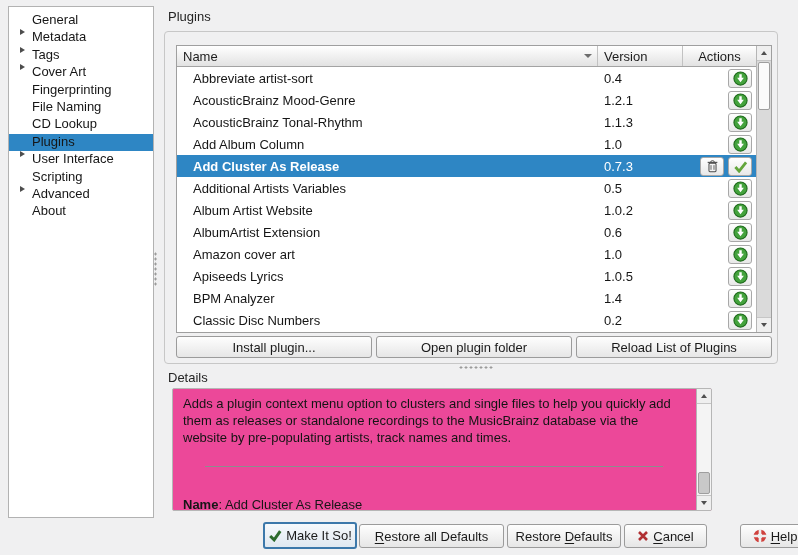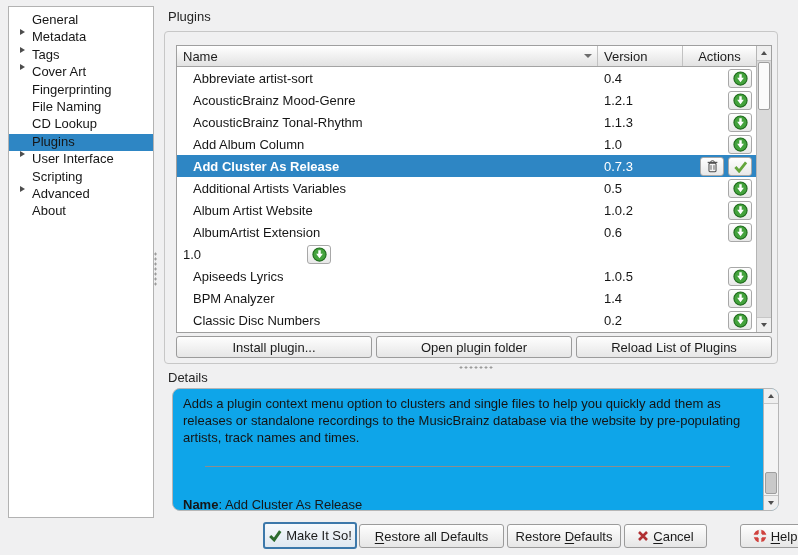--- a/index.html
+++ b/index.html
@@ -71,22 +71,22 @@
   #btn-install{left:176px;top:336px;width:196px;height:22px}
   #btn-openfolder{left:376px;top:336px;width:196px;height:22px}
   #btn-reload{left:576px;top:336px;width:196px;height:22px}
   #btn-makeitso{left:263px;top:522px;width:94px;height:27px;border:2px solid #3c78aa;background:linear-gradient(#f6f9fc,#e0e8f0)}
   #btn-restoreall{left:359px;top:524px;width:145px;height:24px}
   #btn-restoredef{left:507px;top:524px;width:114px;height:24px}
   #btn-cancel{left:624px;top:524px;width:83px;height:24px}
   #btn-help{left:740px;top:524px;width:70px;height:24px}
   u{text-decoration:underline;text-underline-offset:2px}
   
-  .details-box{position:absolute;left:172px;top:388px;width:607px;height:123px;
-    background:#0ea5e9;border:1px solid #b6b6b6;border-radius:8px;box-sizing:border-box;overflow:hidden}
+  .details-box{position:absolute;left:172px;top:388px;width:540px;height:123px;
+    background:#ec4899;border:1px solid #b6b6b6;border-radius:2px;box-sizing:border-box;overflow:hidden}
   .details-text{position:absolute;left:10px;top:6px;right:26px;line-height:17px;color:#141414}
   .details-hr{position:absolute;left:32px;right:48px;top:77px;border-top:1px solid #8d8d8d;height:0}
   .details-name{position:absolute;left:10px;top:108px;white-space:nowrap}
 </style>
 </head>
 <body>
 
 <div class="sidebar">
   <div class="side-item">
       <span class="arr" style="visibility: hidden;">
@@ -292,20 +292,21 @@
           <button class="icon-btn">
             <svg width="15" height="15" viewBox="0 0 16 16">
               <circle cx="8" cy="8" r="7" fill="#44a33d" stroke="#1f6b1c" stroke-width="1.2"></circle>
               <path d="M6.7 3.4h2.6v3.8h2.3L8 11.9 4.4 7.2h2.3z" fill="#ffffff"></path>
             </svg>
           </button>
 
         </div>
       </div>
       <div class="trow">
+        <div class="c-name">Amazon cover art</div>
         <div class="c-ver">1.0</div>
         <div class="c-act">
 
           <button class="icon-btn">
             <svg width="15" height="15" viewBox="0 0 16 16">
               <circle cx="8" cy="8" r="7" fill="#44a33d" stroke="#1f6b1c" stroke-width="1.2"></circle>
               <path d="M6.7 3.4h2.6v3.8h2.3L8 11.9 4.4 7.2h2.3z" fill="#ffffff"></path>
             </svg>
           </button>
 

